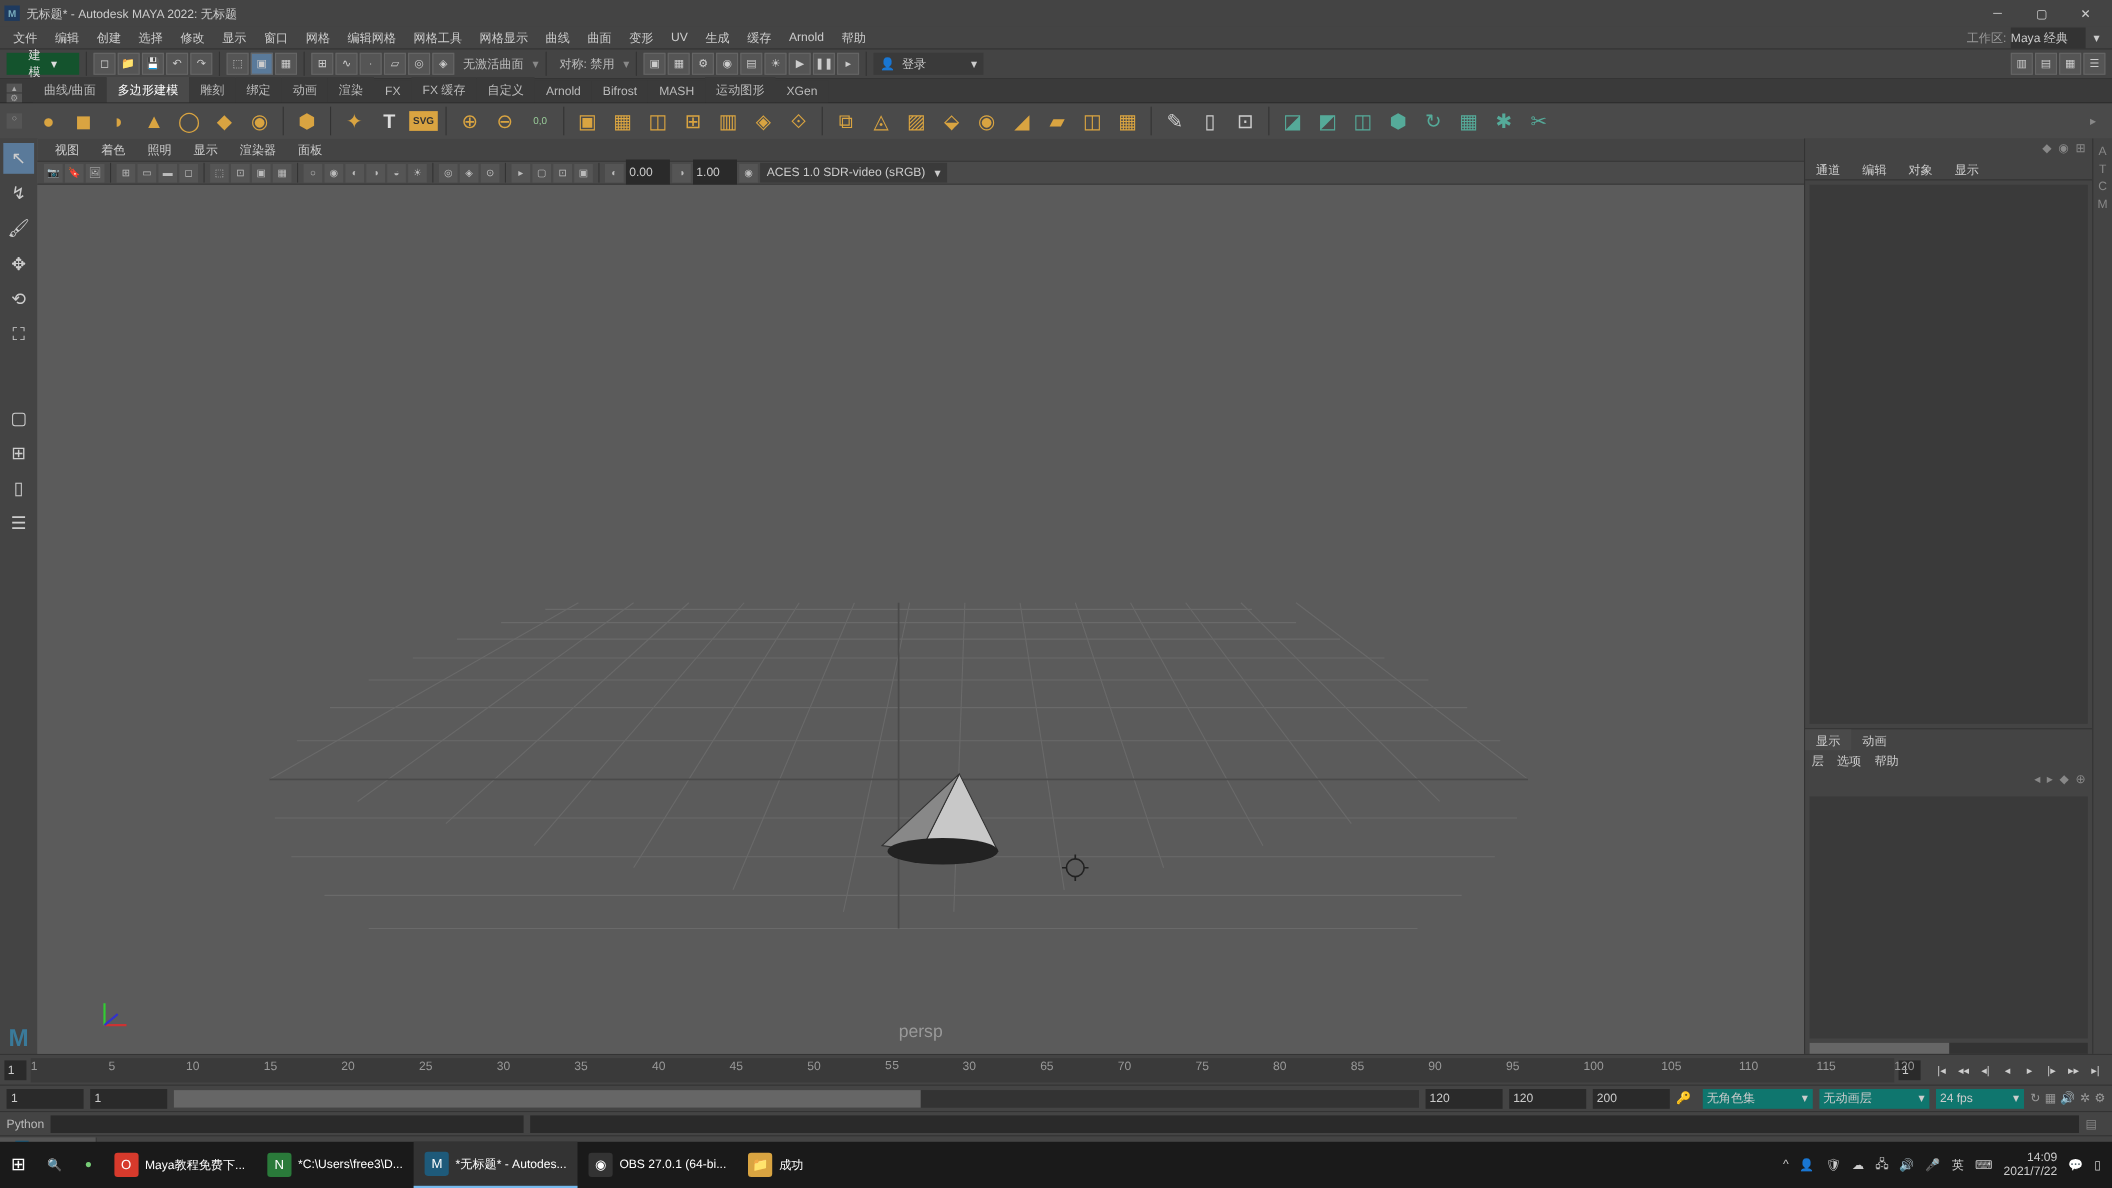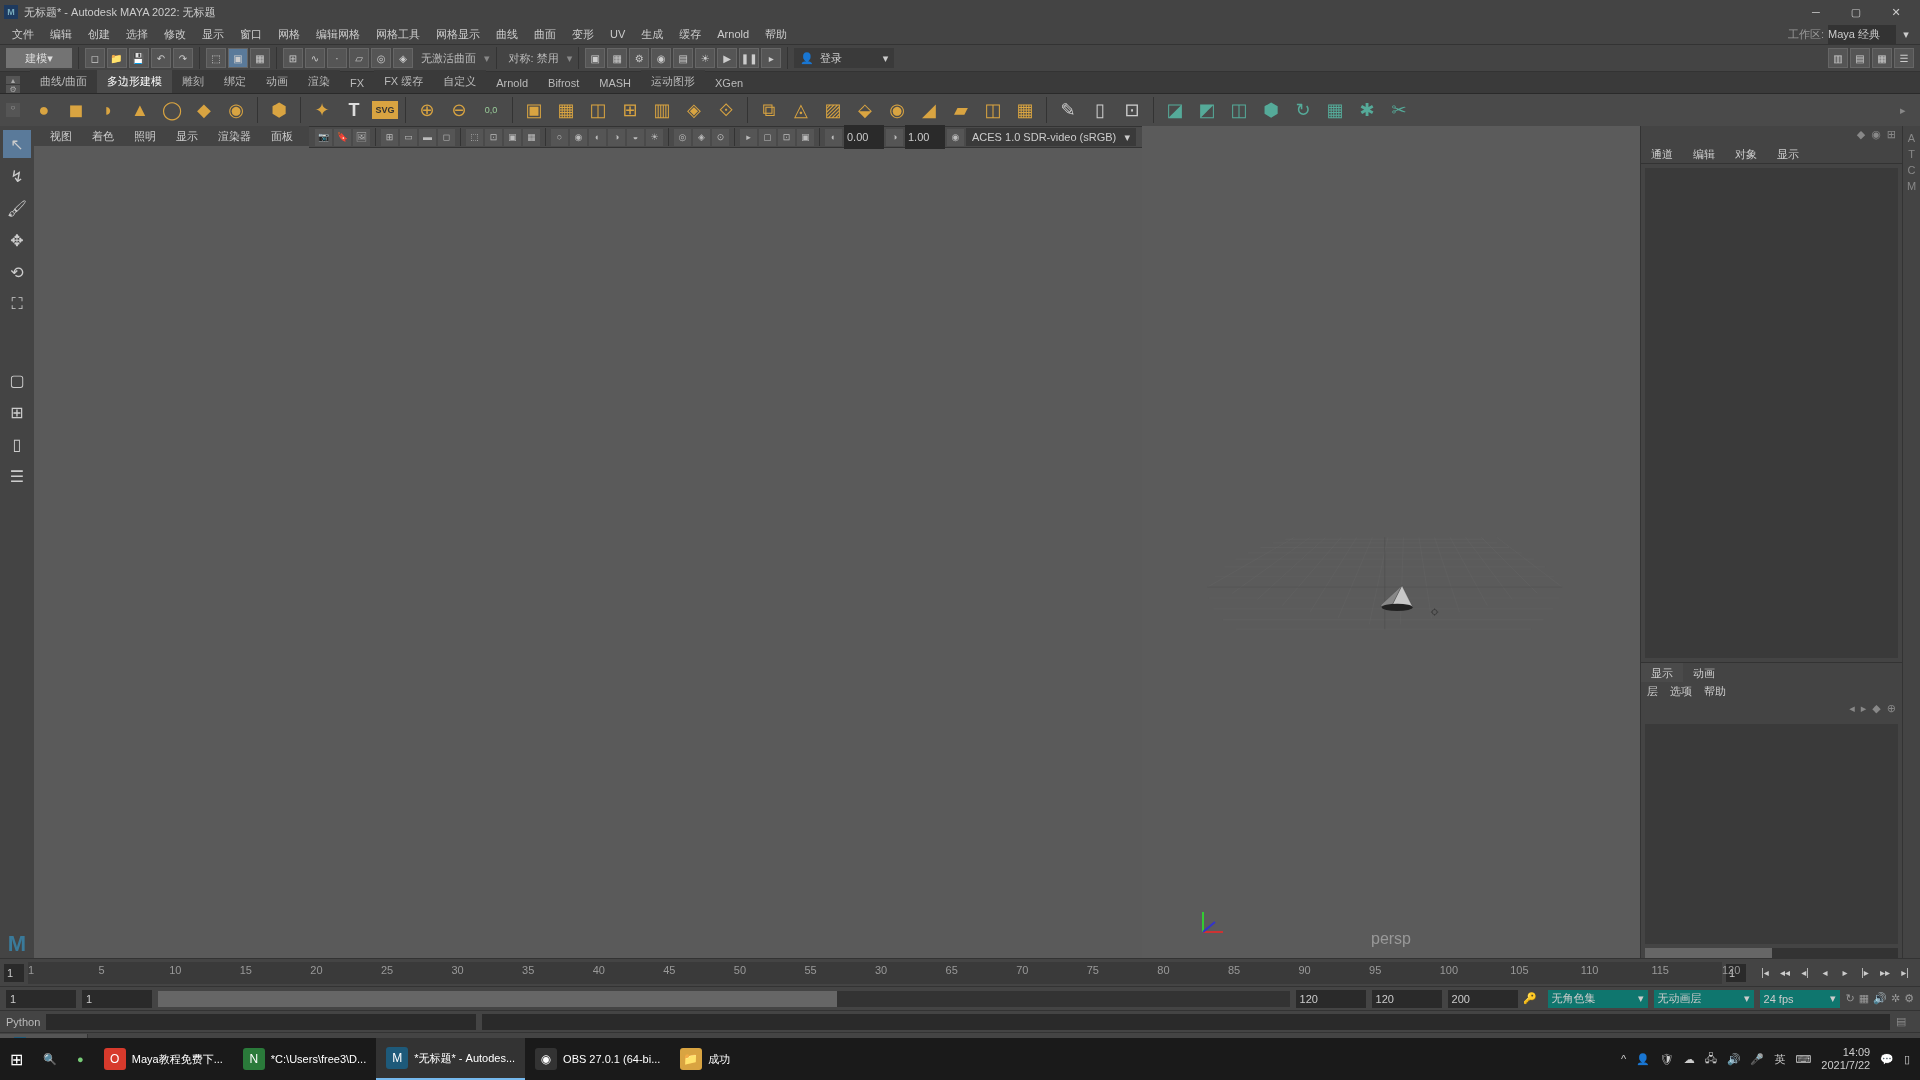--- a/index.html
+++ b/index.html
@@ -7,37 +7,37 @@
 .titlebar{height:24px;background:#444;display:flex;align-items:center;padding:0 4px;color:#ccc}
 .titlebar .ico{width:14px;height:14px;background:#1e3a5f;margin-right:6px;display:flex;align-items:center;justify-content:center;color:#7ab;font-weight:bold;font-size:9px}
 .titlebar .spacer{flex:1}
 .titlebar .winbtn{width:40px;height:24px;display:flex;align-items:center;justify-content:center;color:#ccc}
 .menubar{height:20px;background:#444;display:flex;align-items:center;padding:0 4px;color:#ccc}
 .menubar .mi{padding:2px 8px}
 .menubar .wslabel{margin-left:auto;color:#999}
 .menubar .wsval{width:68px;background:#333;padding:2px 0;margin-left:4px;color:#ccc}
 .menubar .wsend{width:20px;text-align:center}
 .toolbar{height:28px;background:#444;display:flex;align-items:center;padding:0 6px;gap:2px;border-top:1px solid #333;border-bottom:1px solid #333}
-.tb-dd{width:66px;height:20px;background:#737373;color:#ddd;display:flex;align-items:center;padding:0 6px;justify-content:center}
+.tb-dd{width:66px;height:20px;background:#14532d;color:#ddd;display:flex;align-items:center;padding:0 20px;justify-content:flex-start}
 .tb-btn{width:20px;height:20px;background:#555;border:1px solid #666;display:flex;align-items:center;justify-content:center;color:#ccc;font-size:10px}
 .tb-btn.sel{background:#5a7a9a}
 .tb-sep{width:1px;height:22px;background:#333;margin:0 4px}
 .tb-lbl{color:#bbb;padding:0 6px}
 .shelftabs{height:22px;background:#3a3a3a;display:flex;align-items:flex-end;padding-left:30px;color:#bbb;border-bottom:1px solid #2a2a2a}
 .shelftabs .stab{padding:4px 10px;background:#3a3a3a}
 .shelftabs .stab.sel{background:#4a4a4a;color:#fff}
 .shelf{height:32px;background:#4a4a4a;display:flex;align-items:center;padding:0 6px;gap:4px}
 .shelf .sbtn{width:28px;height:28px;display:flex;align-items:center;justify-content:center;color:#d9a441;font-size:18px}
 .shelf .ssep{width:1px;height:26px;background:#333;margin:0 3px}
 .main{display:flex;height:calc(100% - 24px - 20px - 28px - 22px - 32px - 28px - 44px - 22px - 28px)}
 .ltools{width:34px;background:#444;display:flex;flex-direction:column;align-items:center;padding-top:4px;gap:4px}
 .ltools .lt{width:28px;height:28px;display:flex;align-items:center;justify-content:center;color:#ccc;font-size:16px}
 .ltools .lt.sel{background:#5a7a9a}
 .ltools .lgap{height:40px}
-.vp-wrap{flex:1;display:flex;flex-direction:row;background:#5a5a5a;position:relative}
+.vp-wrap{flex:1;display:flex;flex-direction:column;background:#5a5a5a;position:relative}
 .vp-menu{height:20px;background:#444;display:flex;align-items:center;color:#ccc;padding:0 6px}
 .vp-menu .vmi{padding:2px 10px}
 .vp-tool{height:22px;background:#4a4a4a;display:flex;align-items:center;padding:0 6px;gap:2px;border-top:1px solid #333;border-bottom:1px solid #333}
 .vp-tool .vtb{width:17px;height:17px;background:#555;display:flex;align-items:center;justify-content:center;color:#bbb;font-size:9px}
 .vp-tool .vsep{width:1px;height:18px;background:#333;margin:0 3px}
 .vp-tool .vfld{width:40px;height:16px;background:#2a2a2a;color:#ccc;padding:12px 3px;display:flex;align-items:center}
 .vp-tool .vdd{width:170px;height:18px;background:#3a3a3a;color:#ccc;padding:0 6px;display:flex;align-items:center;justify-content:space-between}
 .viewport{flex:1;background:#5b5b5b;position:relative;overflow:hidden}
 .axis{position:absolute;left:55px;bottom:20px;width:30px;height:30px}
 .persp{position:absolute;left:50%;bottom:10px;transform:translateX(-50%);color:#999;font-size:16px}
@@ -416,21 +416,21 @@
       <span class="tick" style="left: 4.16667%;">5</span>
       <span class="tick" style="left: 8.33333%;">10</span>
       <span class="tick" style="left: 12.5%;">15</span>
       <span class="tick" style="left: 16.6667%;">20</span>
       <span class="tick" style="left: 20.8333%;">25</span>
       <span class="tick" style="left: 25%;">30</span>
       <span class="tick" style="left: 29.1667%;">35</span>
       <span class="tick" style="left: 33.3333%;">40</span>
       <span class="tick" style="left: 37.5%; text-align: right;">45</span>
       <span class="tick" style="left: 41.6667%;">50</span>
-      <span class="tick" style="left: 45.8333%;">55</span>
+      <span class="tick" style="left: 45.8333%; font-family: Liberation Mono, monospace;">55</span>
       <span class="tick" style="left: 50%;">30</span>
       <span class="tick" style="left: 54.1667%;">65</span>
       <span class="tick" style="left: 58.3333%;">70</span>
       <span class="tick" style="left: 62.5%;">75</span>
       <span class="tick" style="left: 66.6667%;">80</span>
       <span class="tick" style="left: 70.8333%;">85</span>
       <span class="tick" style="left: 75%;">90</span>
       <span class="tick" style="left: 79.1667%;">95</span>
       <span class="tick" style="left: 83.3333%;">100</span>
       <span class="tick" style="left: 87.5%;">105</span>

